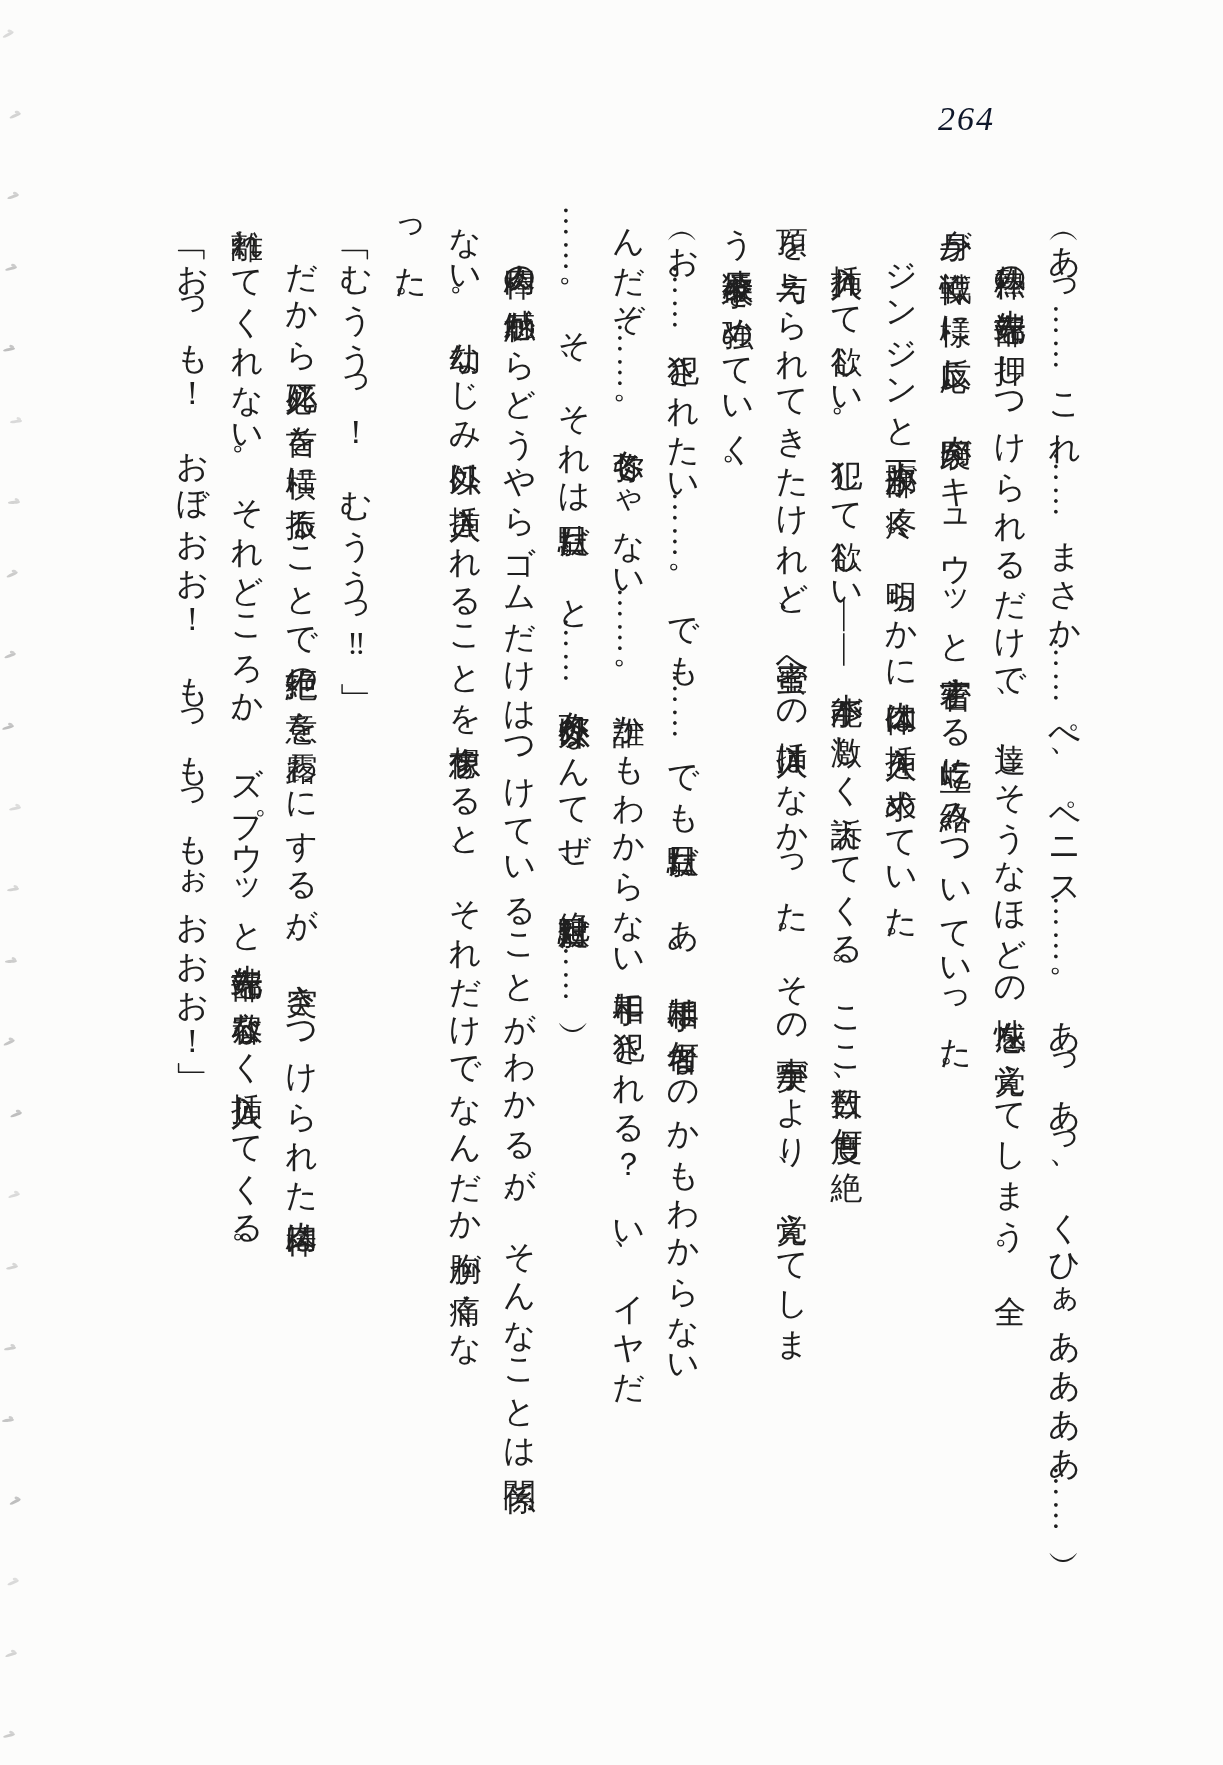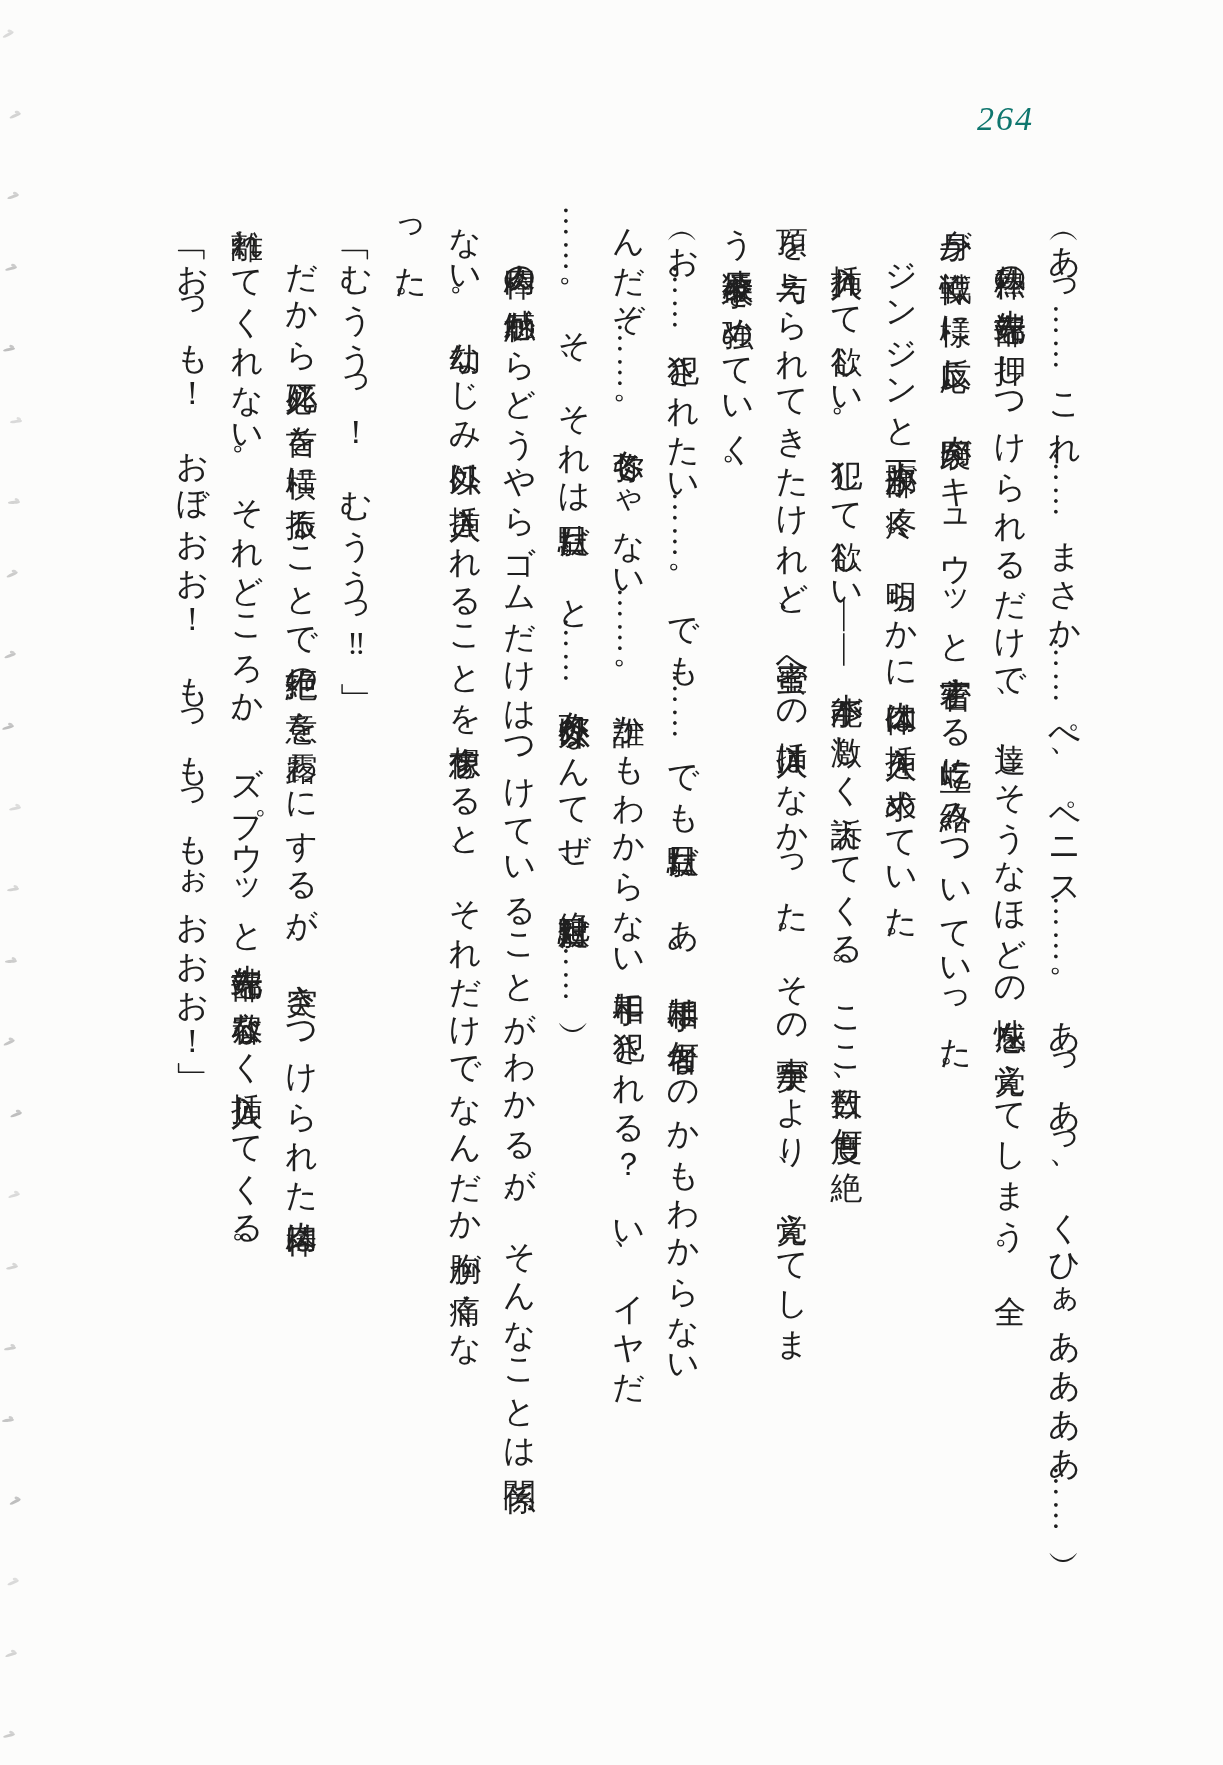--- a/index.html
+++ b/index.html
@@ -10,26 +10,26 @@
     position: relative;
     width: 1223px;
     height: 1765px;
     background: #fcfcfb;
     overflow: hidden;
     font-family: "Liberation Serif", "DejaVu Serif", serif;
   }
   
   .pagenum {
     position: absolute;
-    left: 977px;
+    left: 938px;
     top: 100px;
     font-size: 34px;
     font-style: italic;
     letter-spacing: 2px;
-    color: #0f766e;
+    color: #0f172a;
   }
   
   .text-block {
     position: absolute;
     top: 205px;
     right: 131px;
     height: 1350px;
     writing-mode: vertical-rl;
     text-orientation: mixed;
     font-size: 32px;

